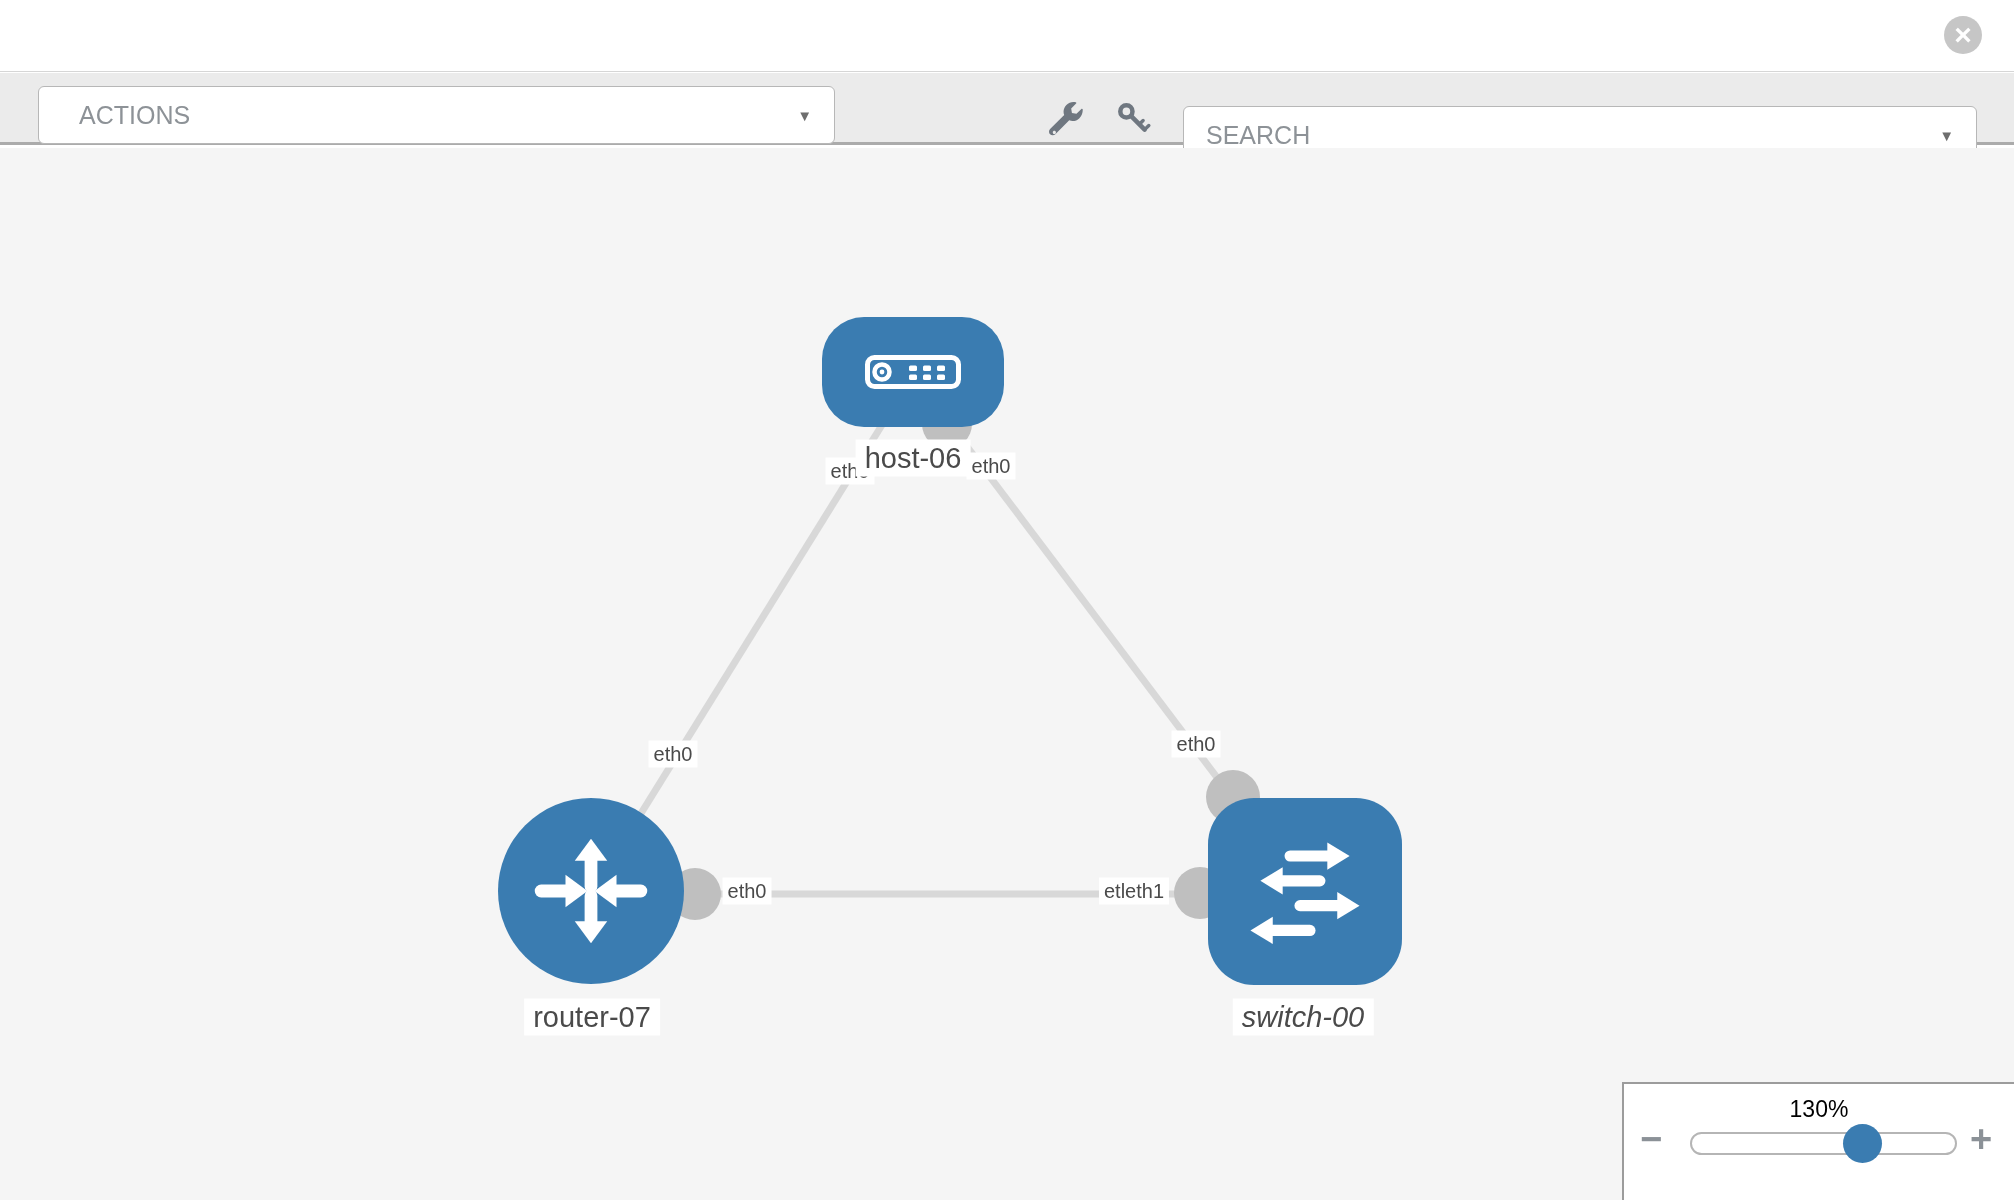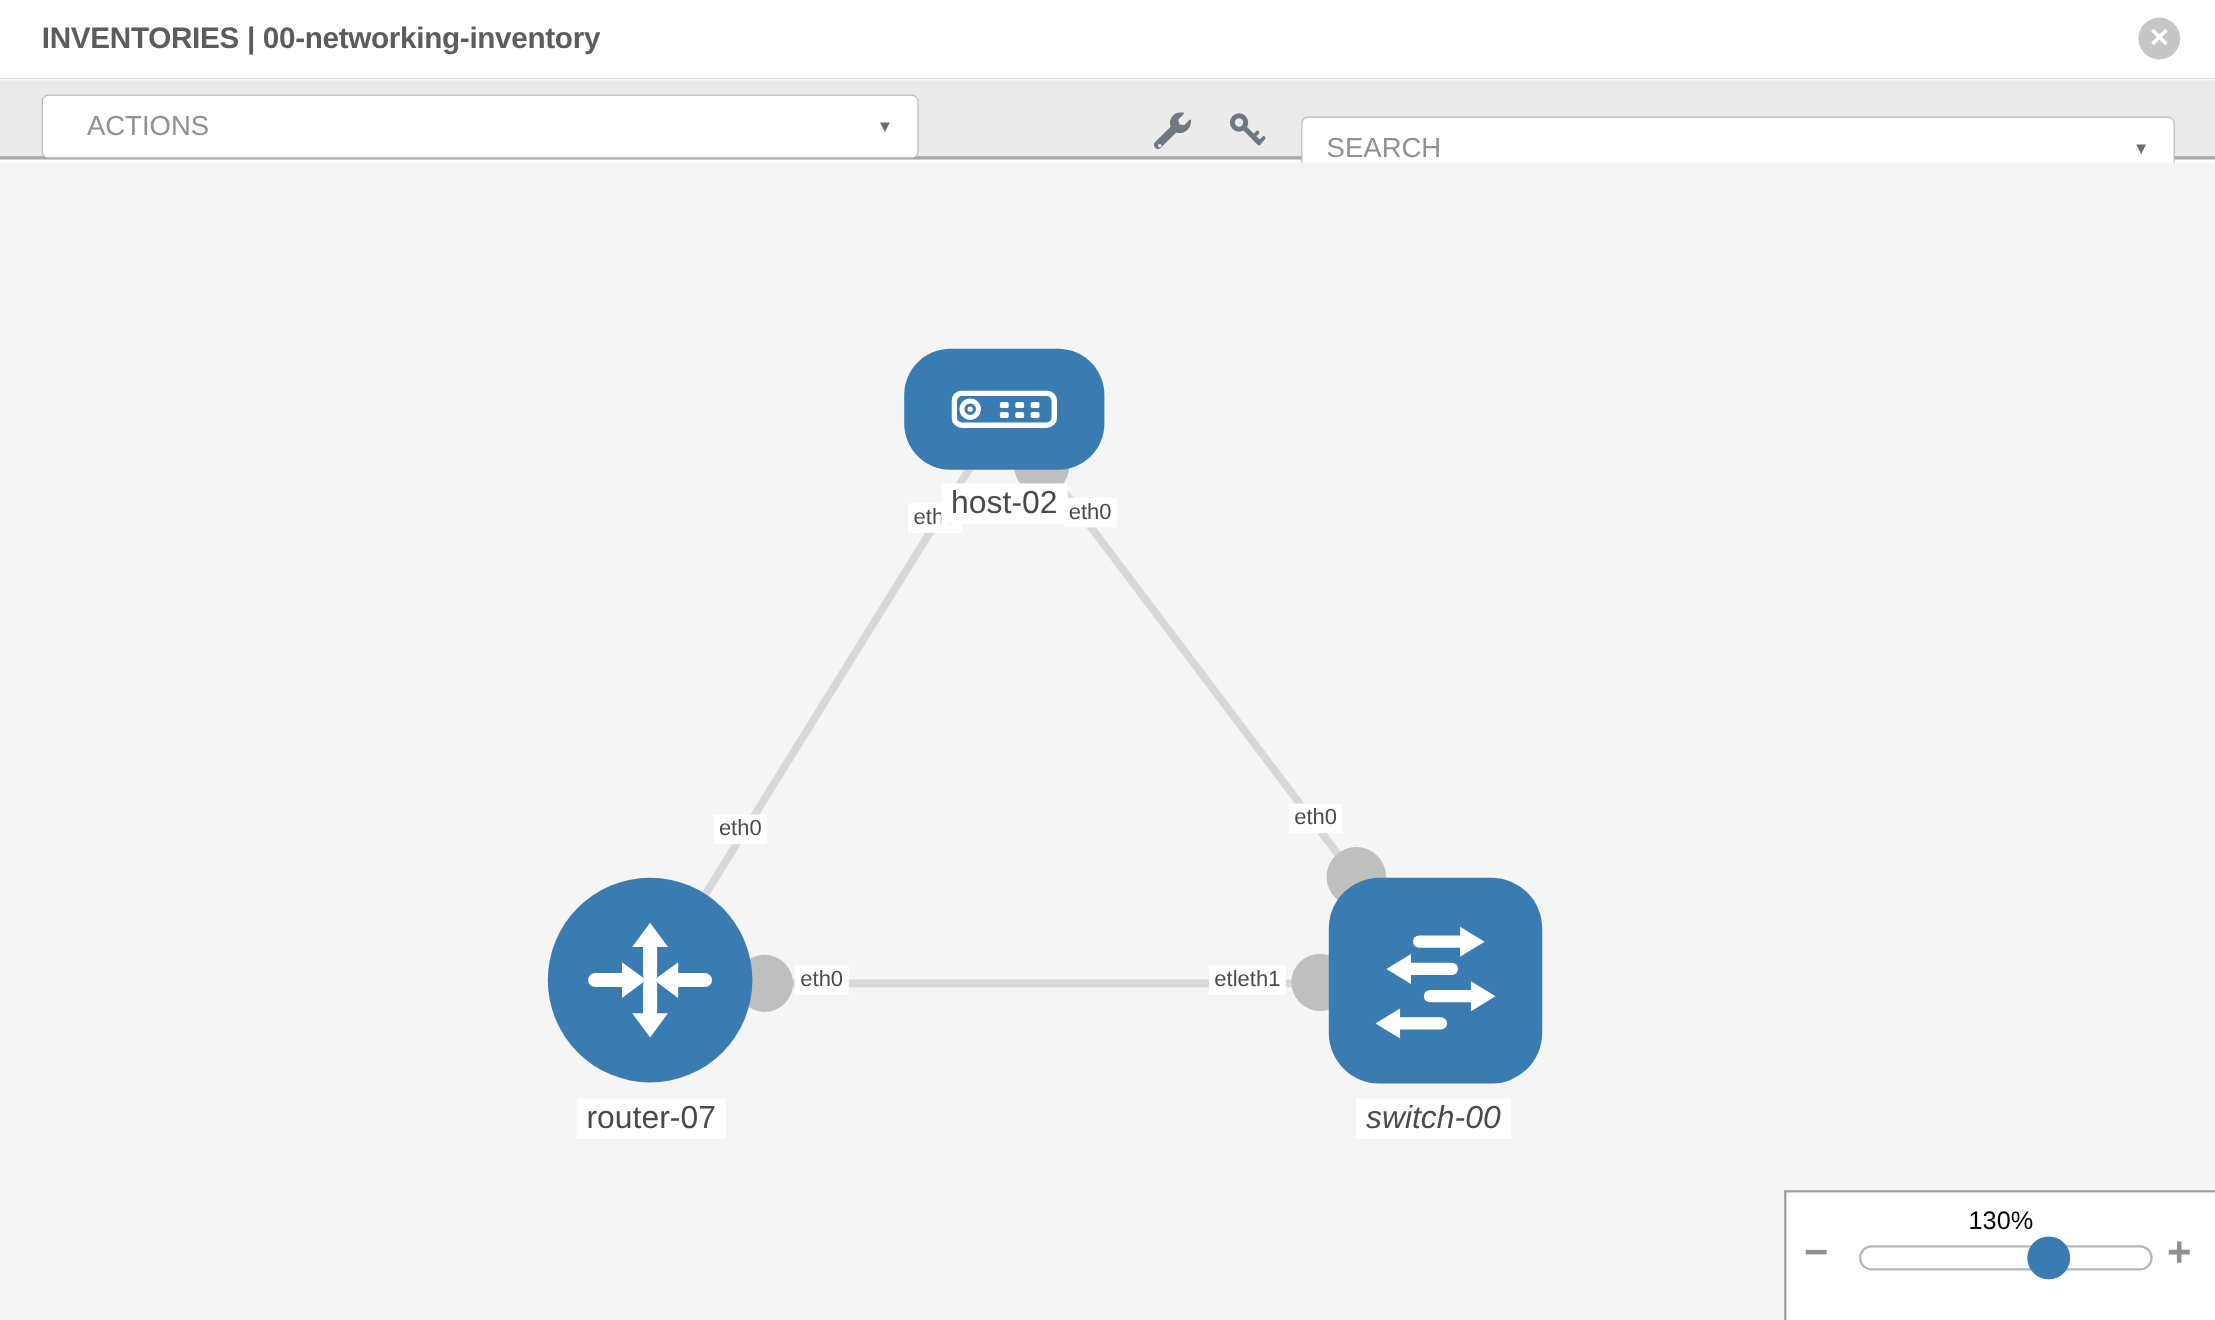--- a/index.html
+++ b/index.html
@@ -57,21 +57,20 @@
                 border:2px solid #b5b5b5; border-radius:12px; cursor:pointer; }
   .zoom-thumb { position:absolute; left:219px; top:40px; width:39px; height:39px; border-radius:50%;
                 background:#3a7cb1; cursor:grab; }
 </style>
 </head>
 <body>
 
 <div class="window">
 
   <div class="header">
-    <div class="title">INVENTORIES | 00-networking-inventory</div>
     <div class="close-btn">
       <span>×</span>
     </div>
   </div>
 
   <div class="toolbar">
     <div class="select actions-select">
       <span class="ph">ACTIONS</span>
       <span class="caret">▼</span>
     </div>
@@ -155,21 +154,21 @@
       </svg>
     </div>
 
     <div class="chip edge-label" style="left:673px; top:606px;">eth0</div>
     <div class="chip edge-label" style="left:850px; top:323px;">eth0</div>
     <div class="chip edge-label" style="left:991px; top:318px;">eth0</div>
     <div class="chip edge-label" style="left:1196px; top:596px;">eth0</div>
     <div class="chip edge-label" style="left:747px; top:743px;">eth0</div>
     <div class="chip edge-label" style="left:1134px; top:743px;">etleth1</div>
 
-    <div class="chip node-label" style="left:913px; top:310px;">host-02</div>
+    <div class="chip node-label" style="left:913px; top:310px;">host-06</div>
     <div class="chip node-label" style="left:592px; top:869px;">router-07</div>
     <div class="chip node-label" style="left:1303px; top:869px;font-style:italic;">switch-00</div>
   </div>
 
   <div class="zoom-panel">
     <div class="zoom-level">130%</div>
     <div class="zoom-sign zoom-minus">−</div>
     <div class="zoom-track"></div>
     <div class="zoom-thumb"></div>
     <div class="zoom-sign zoom-plus">+</div>

